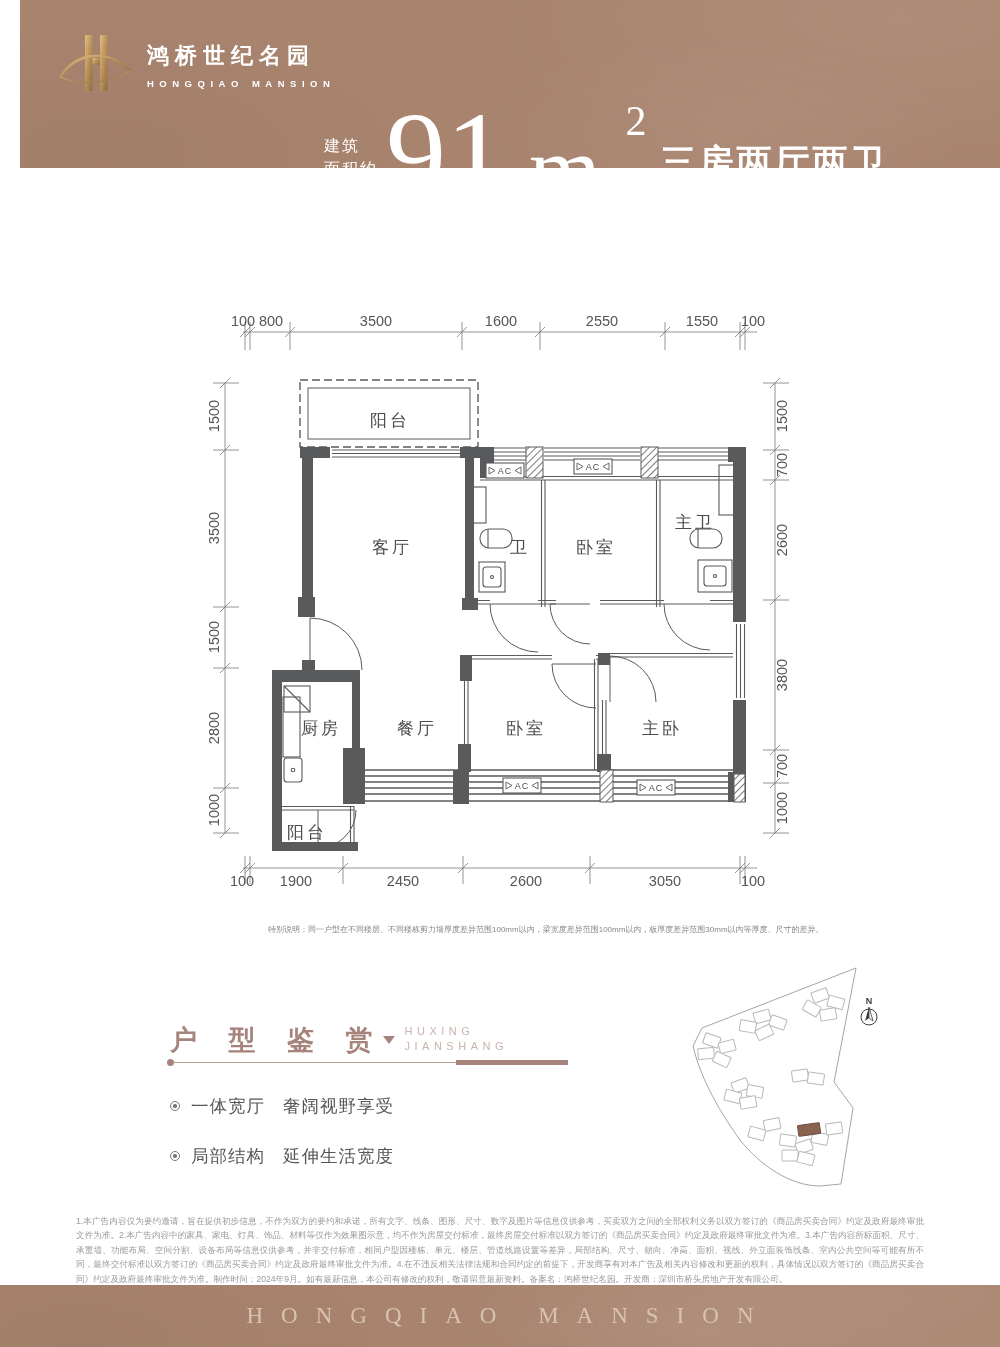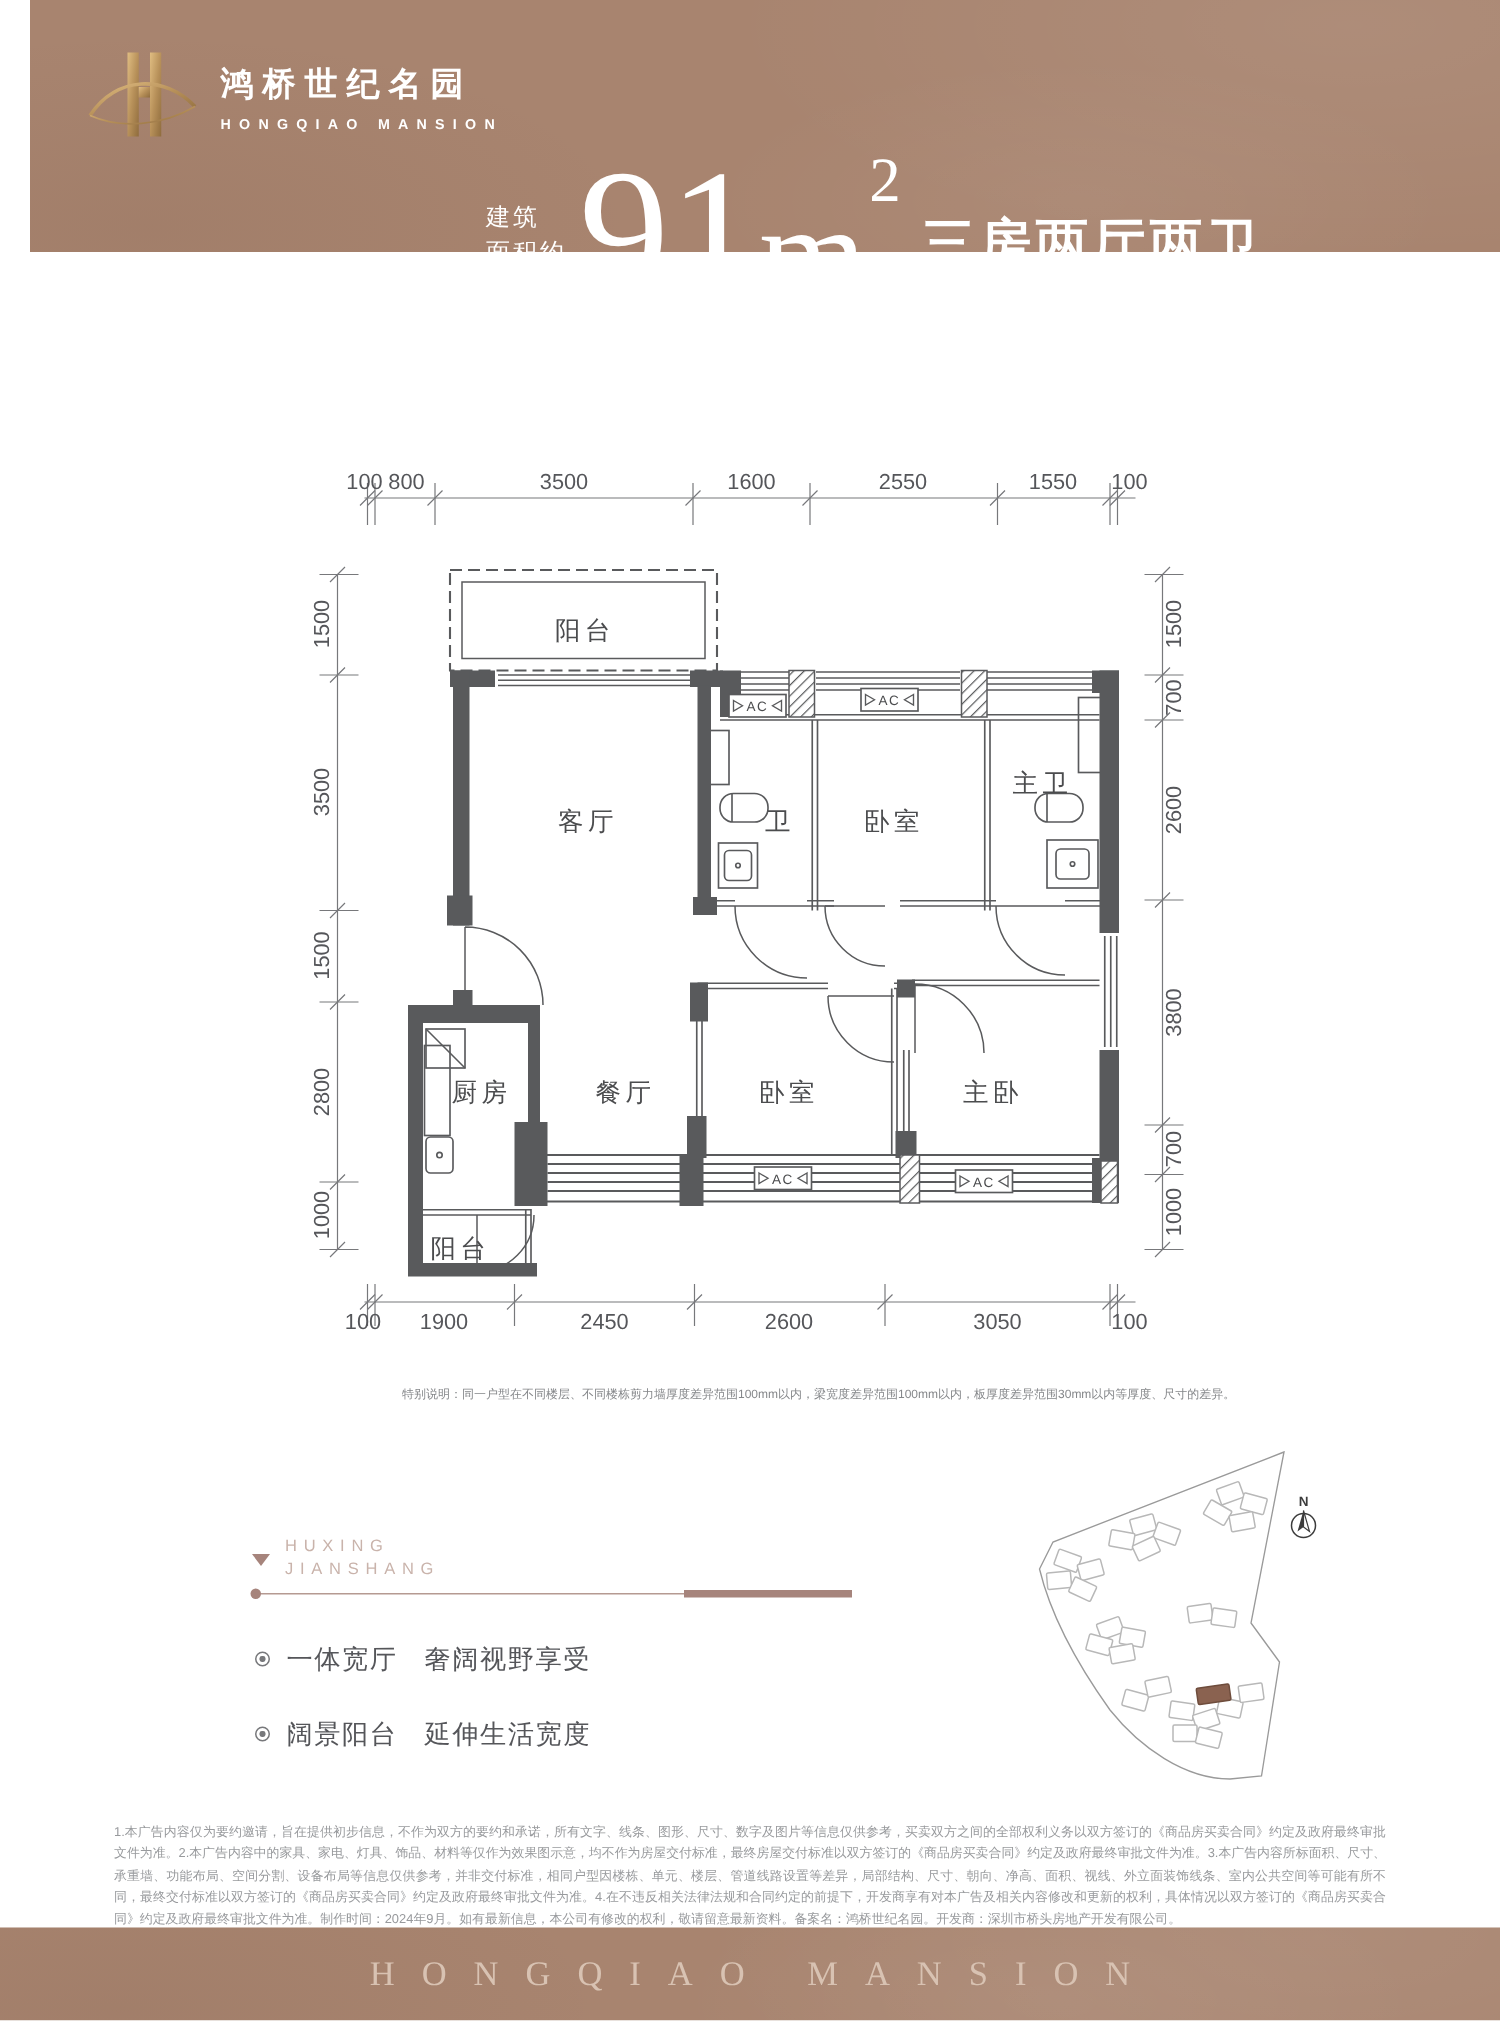--- a/index.html
+++ b/index.html
@@ -16,21 +16,21 @@
           display:flex;align-items:center;justify-content:center;}
   .footer-text{font-family:"Liberation Serif","DejaVu Serif",serif;font-size:23px;
           letter-spacing:18px;padding-left:18px;color:#d8c2b2;}
   
   .logo{position:absolute;left:38px;top:30px;display:flex;align-items:center;gap:15px;}
   .brand-cn{color:#ffffff;font-size:22px;font-weight:bold;letter-spacing:6px;}
   .brand-en{color:#ffffff;font-size:9.5px;font-weight:bold;letter-spacing:5.5px;margin-top:7px;}
   
   .title{position:absolute;left:304px;top:100px;display:flex;align-items:flex-end;color:#fff;}
   .t-prefix{font-size:16px;line-height:1.45;letter-spacing:2px;margin:0 8px 22px 0;}
-  .t-area{display:flex;align-items:flex-end;font-family:"Liberation Serif","DejaVu Serif",serif;}
+  .t-area{display:flex;align-items:flex-end;font-family:"Liberation Serif","DejaVu Serif",serif;gap:23px;}
   .t-num{font-size:120px;line-height:.78;}
   .t-unit{font-size:92px;line-height:.72;}
   .t-sup{font-size:42px;line-height:1;margin:0 0 60px 2px;}
   .t-rooms{font-size:35px;font-weight:bold;letter-spacing:3px;margin:0 0 16px 14px;}
   
   .plan-note{position:absolute;left:268px;top:924px;width:520px;font-size:8px;color:#85878a;white-space:nowrap;}
   
   .sec{position:absolute;left:170px;top:1022px;display:flex;align-items:flex-start;}
   .sec-cn{font-size:27px;color:#a6847c;letter-spacing:12px;font-weight:bold;}
   .sec-tri{width:0;height:0;border-left:6px solid transparent;border-right:6px solid transparent;
@@ -251,41 +251,42 @@
       <text x="417" y="734">餐厅</text>
       <text x="526" y="734">卧室</text>
       <text x="662" y="734">主卧</text>
       <text x="307" y="838">阳台</text>
     </g>
   </svg>
 
   <div class="plan-note">特别说明：同一户型在不同楼层、不同楼栋剪力墙厚度差异范围100mm以内，梁宽度差异范围100mm以内，板厚度差异范围30mm以内等厚度、尺寸的差异。</div>
 
   <div class="sec">
+    <div class="sec-cn">户 型 鉴 赏</div>
     <div class="sec-tri"></div>
     <div class="sec-en">
       <div>HUXING</div>
       <div>JIANSHANG</div>
     </div>
   </div>
   <div class="sec-rule">
     <span class="dot"></span>
     <span class="bar"></span>
   </div>
 
   <div class="features">
     <div class="fcol">
       <div class="feat">
         <span class="bullet"></span>
         <span class="fname">一体宽厅</span>
         <span class="fdesc">奢阔视野享受</span>
       </div>
       <div class="feat">
         <span class="bullet"></span>
-        <span class="fname">阔景阳台</span>
+        <span class="fname">局部结构</span>
         <span class="fdesc">延伸生活宽度</span>
       </div>
     </div>
   </div>
 
   <svg class="site-svg" width="325" height="255" viewBox="665 948 325 255">
     <path d="M856,968 L702,1028 L693,1046 C700,1075 715,1105 740,1140 C760,1165 790,1186 820,1186 L841,1184 L853,1108 L834,1082 Z" fill="#ffffff" stroke="#9a9a9a" stroke-width="0.9"></path>
     <g fill="#ffffff" stroke="#b8b8b8" stroke-width="1">
       <rect x="812" y="990" width="16" height="11" rx="1" transform="rotate(-20 820 995)"></rect>
       <rect x="828" y="997" width="16" height="11" rx="1" transform="rotate(15 836 1002)"></rect>

